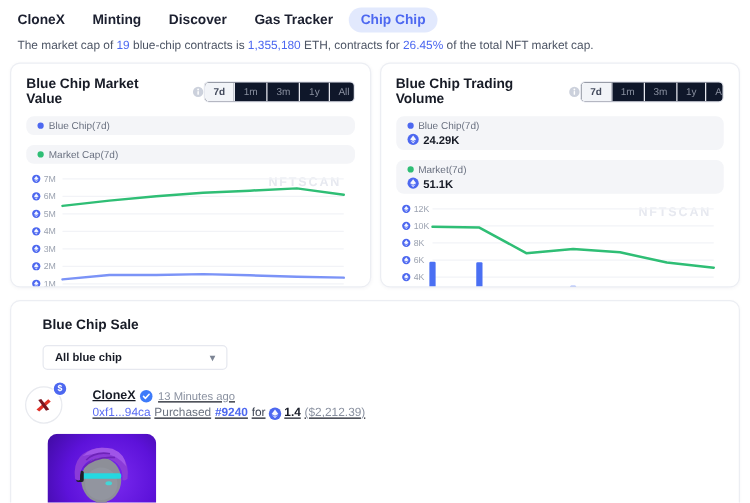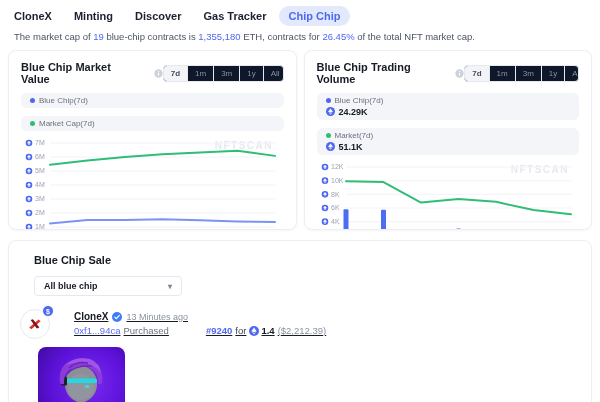--- a/index.html
+++ b/index.html
@@ -58,21 +58,21 @@
     background:#4d68f0; border:1.5px solid #fff; border-radius:50%; color:#fff;
     font-size:7px; font-weight:700; display:flex; align-items:center; justify-content:center; }
   .sale-lines { padding-top:2px; }
   .line1 { display:flex; align-items:center; gap:4px; }
   .collection { font-size:10px; font-weight:700; color:#171b26; }
   .time { font-size:9px; color:#8a91a0; }
   .line2 { margin-top:3px; font-size:9.5px; color:#3c4352;
     display:flex; align-items:center; gap:3px; flex-wrap:nowrap; }
   .addr { color:#5a6cf3; cursor:pointer; }
   .muted { color:#6b7280; }
-  .tokenid { color:#4d68f0; font-weight:700; cursor:pointer;margin-left:34px; }
+  .tokenid { color:#4d68f0; font-weight:700; cursor:pointer; }
   .price-eth { font-weight:700; color:#171b26; display:flex; align-items:center; gap:2px; }
   .usd { color:#8a91a0; }
   .nft-image { margin:8px 0 0 4px; width:87px; height:87px; border-radius:8px;
     overflow:hidden; cursor:pointer; }
 </style>
 </head>
 <body>
 
 <div class="nav">
   <span class="nav-item">CloneX</span>

